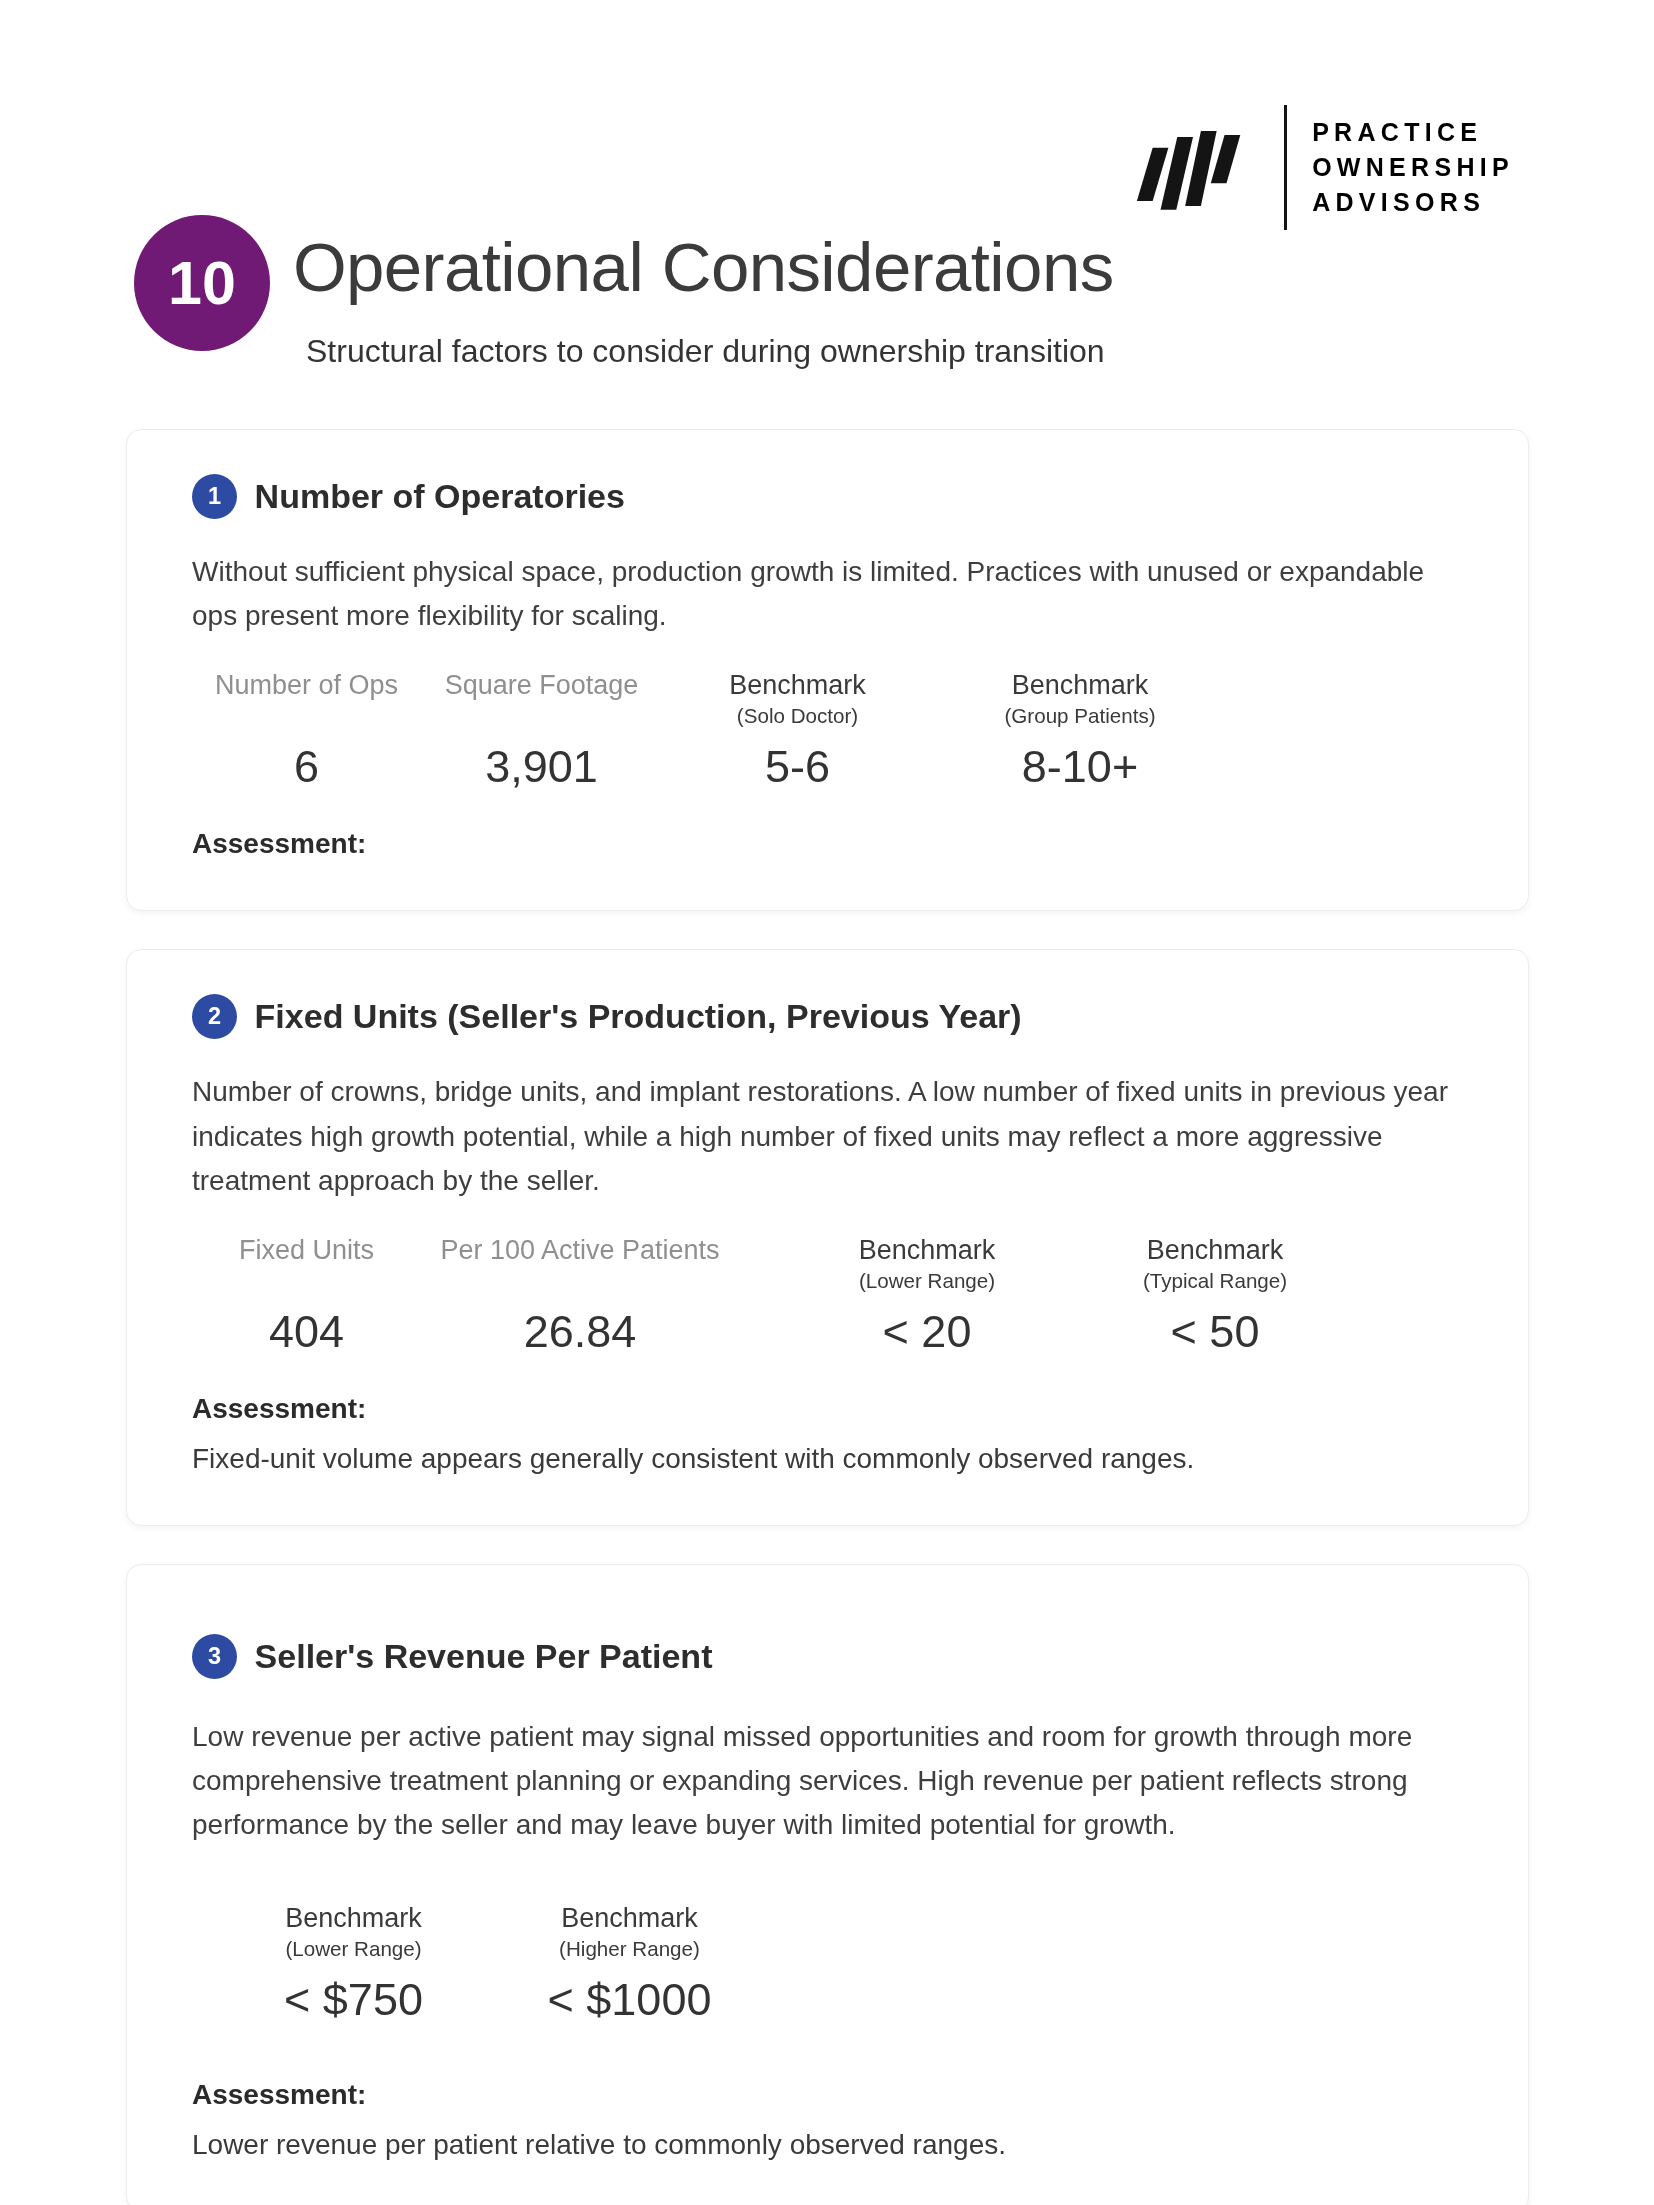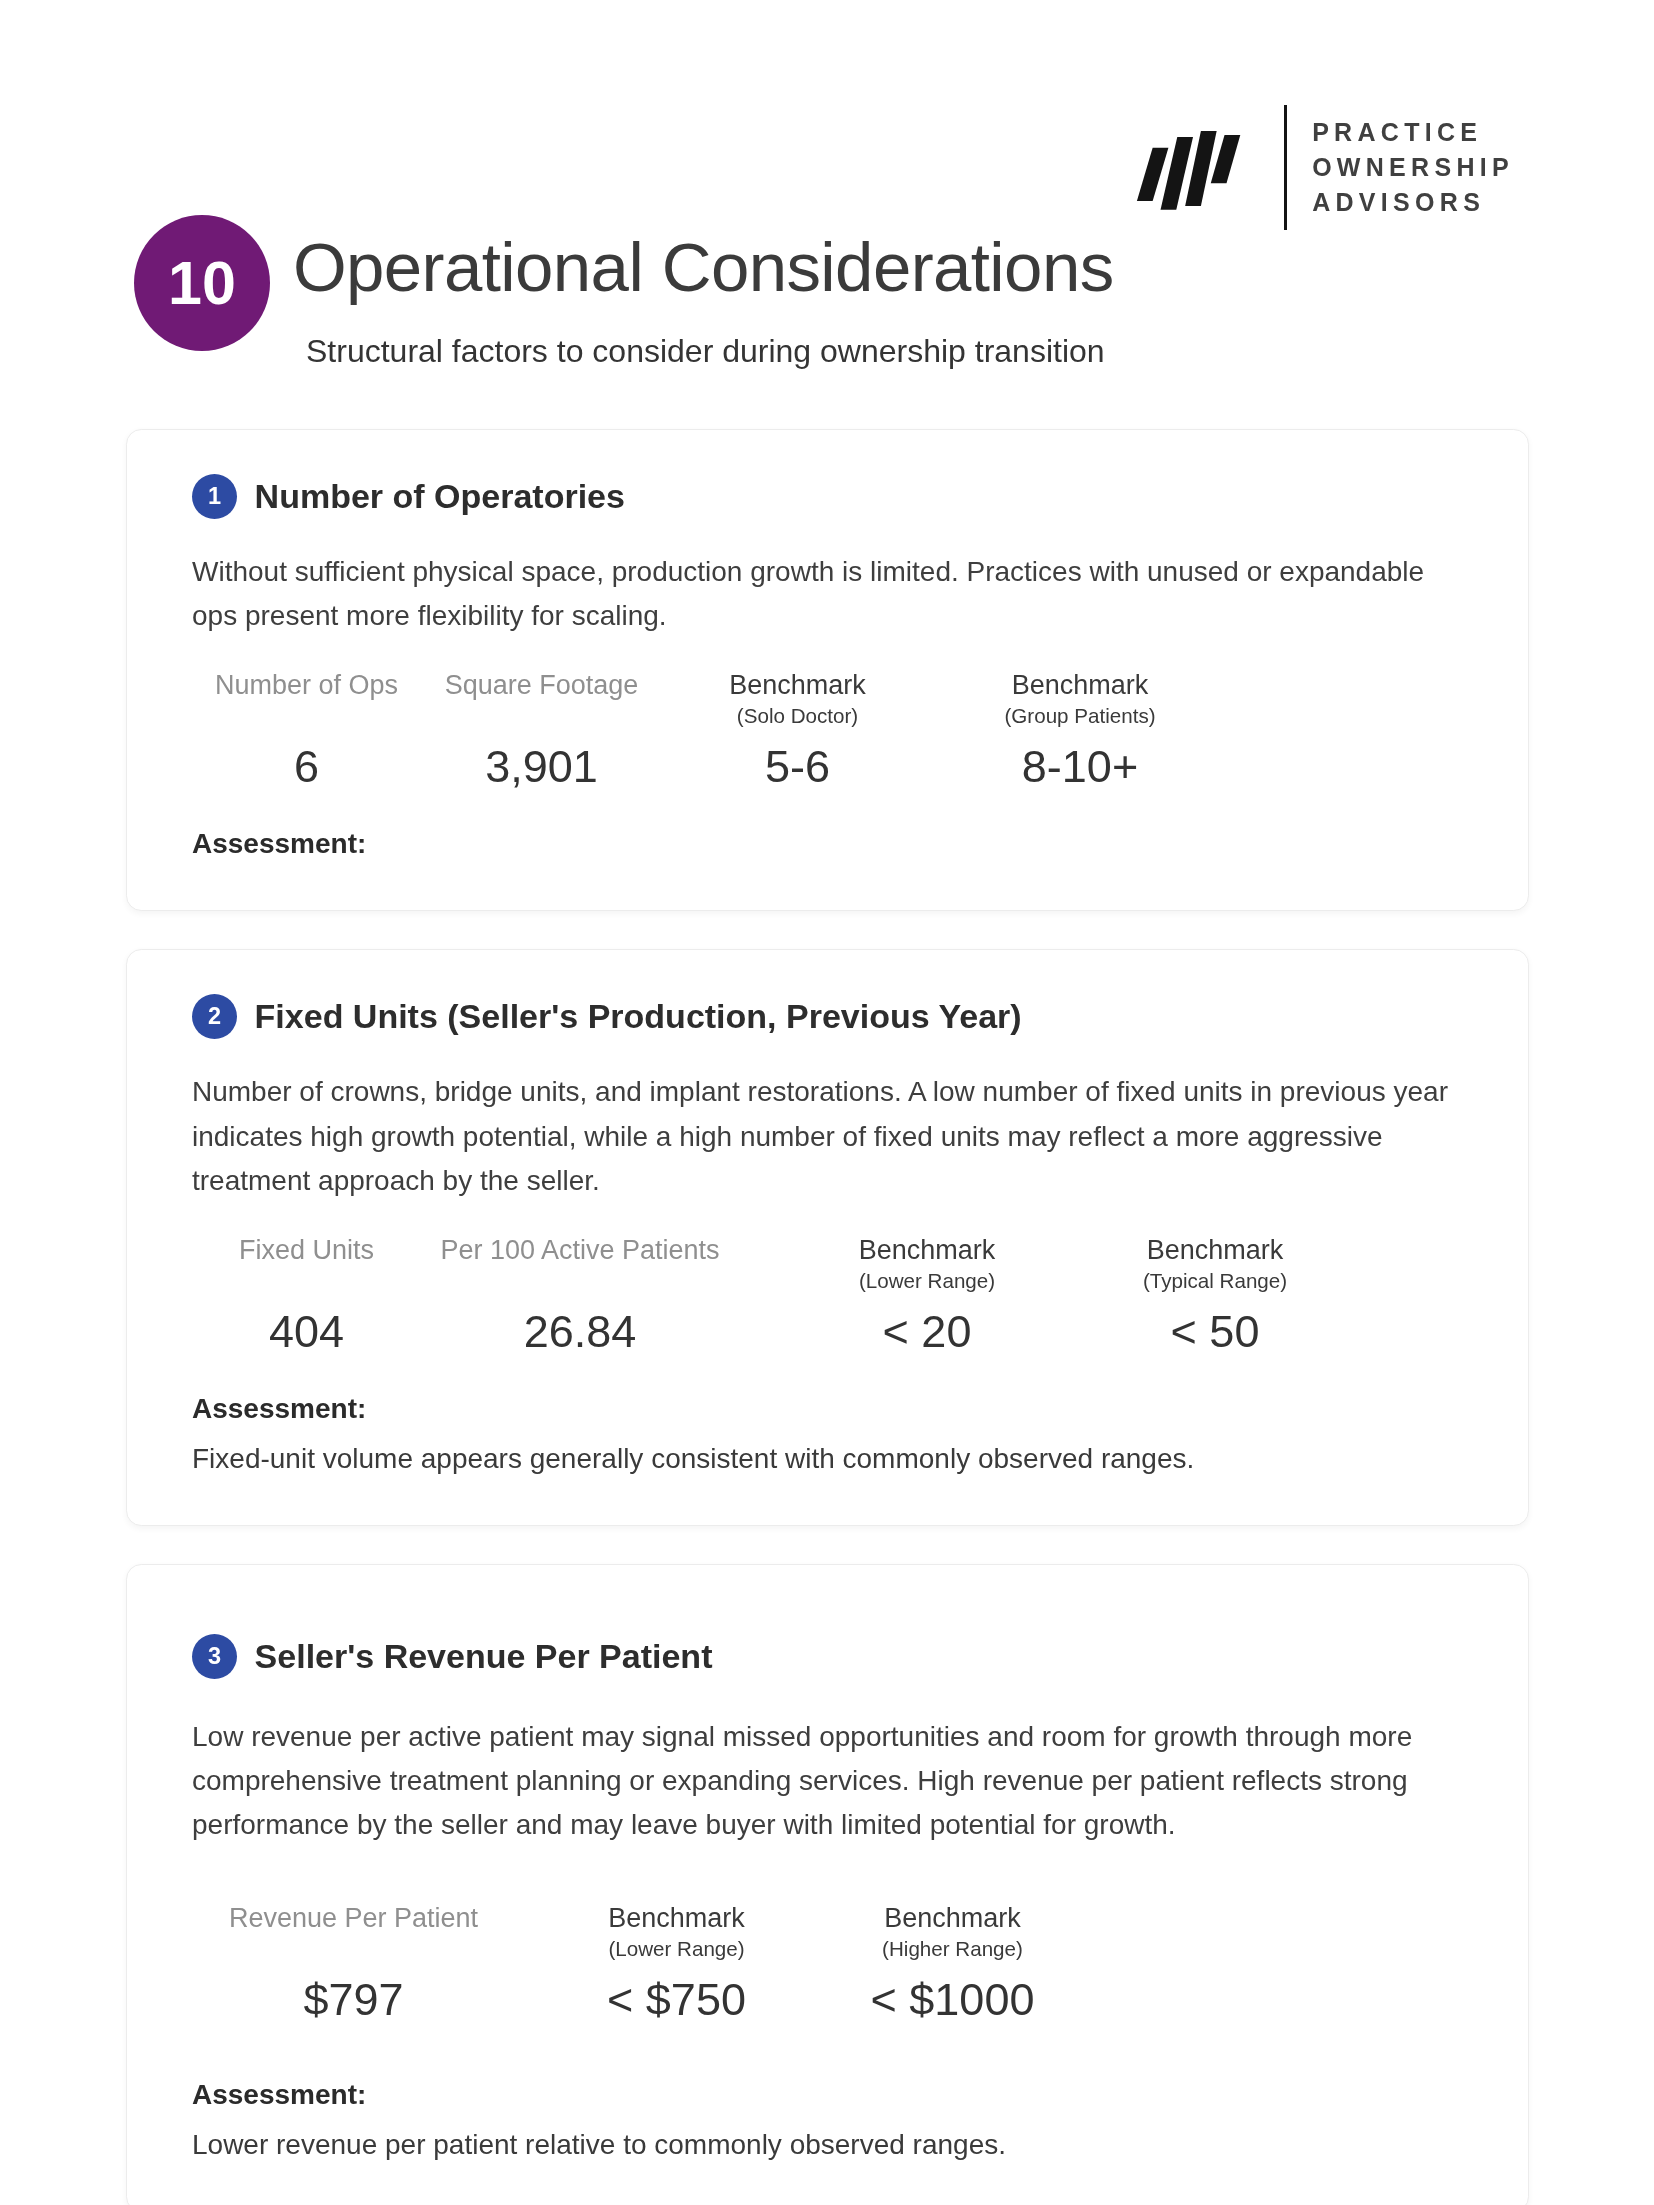--- a/index.html
+++ b/index.html
@@ -7,21 +7,21 @@
   body {
     width:1654px; height:2205px; position:relative;
     font-family:"Liberation Sans", sans-serif; color:#383838;
   }
 
   
   .logo { position:absolute; top:105px; right:140px; display:flex; align-items:center; gap:25px; }
   .logo-icon { width:128px; height:115px; }
   .logo-icon svg { width:100%; height:100%; }
   .logo-divider { width:3.5px; height:125px; background:#141414; }
-  .logo-text { font-size:25px; font-weight:600; letter-spacing:5.3px; line-height:1.40; color:#404040; white-space:nowrap; }
+  .logo-text { font-size:25px; font-weight:600; letter-spacing:5.3px; line-height:1.40; color:#000000; white-space:nowrap; }
 
   
   .page-number-circle {
     position:absolute; left:134px; top:215px; width:136px; height:136px; border-radius:50%;
     display:flex; align-items:center; justify-content:center;
     color:#ffffff; font-size:61px; font-weight:700;
   }
   .page-title { position:absolute; left:293px; top:228px; font-size:69px; font-weight:400; color:#3b3b3b; letter-spacing:-0.6px; }
   .page-subtitle { position:absolute; left:306px; top:333px; font-size:32px; font-weight:400; color:#343434; }
 
@@ -168,26 +168,20 @@
 
   <section class="card card-3">
     <div class="card-header">
       <div class="badge" style="background:#2d4ba3">3</div>
       <h2 class="card-title">Seller's Revenue Per Patient</h2>
     </div>
     <p class="card-desc">Low revenue per active patient may signal missed opportunities and room for growth through more comprehensive treatment planning or expanding services. High revenue per patient reflects strong performance by the seller and may leave buyer with limited potential for growth.</p>
     <div class="metrics">
       <div class="metric" style="width:323px">
         <div class="label-area">
-            <div class="m-label">Revenue Per Patient</div>
-          </div>
-        <div class="m-value">$797</div>
-      </div>
-      <div class="metric" style="width:323px">
-        <div class="label-area">
           <div class="m-label dark">Benchmark</div>
           <div class="m-sub">(Lower Range)</div>
         </div>
         <div class="m-value">&lt; $750</div>
       </div>
       <div class="metric" style="width:229px">
         <div class="label-area">
           <div class="m-label dark">Benchmark</div>
           <div class="m-sub">(Higher Range)</div>
         </div>

